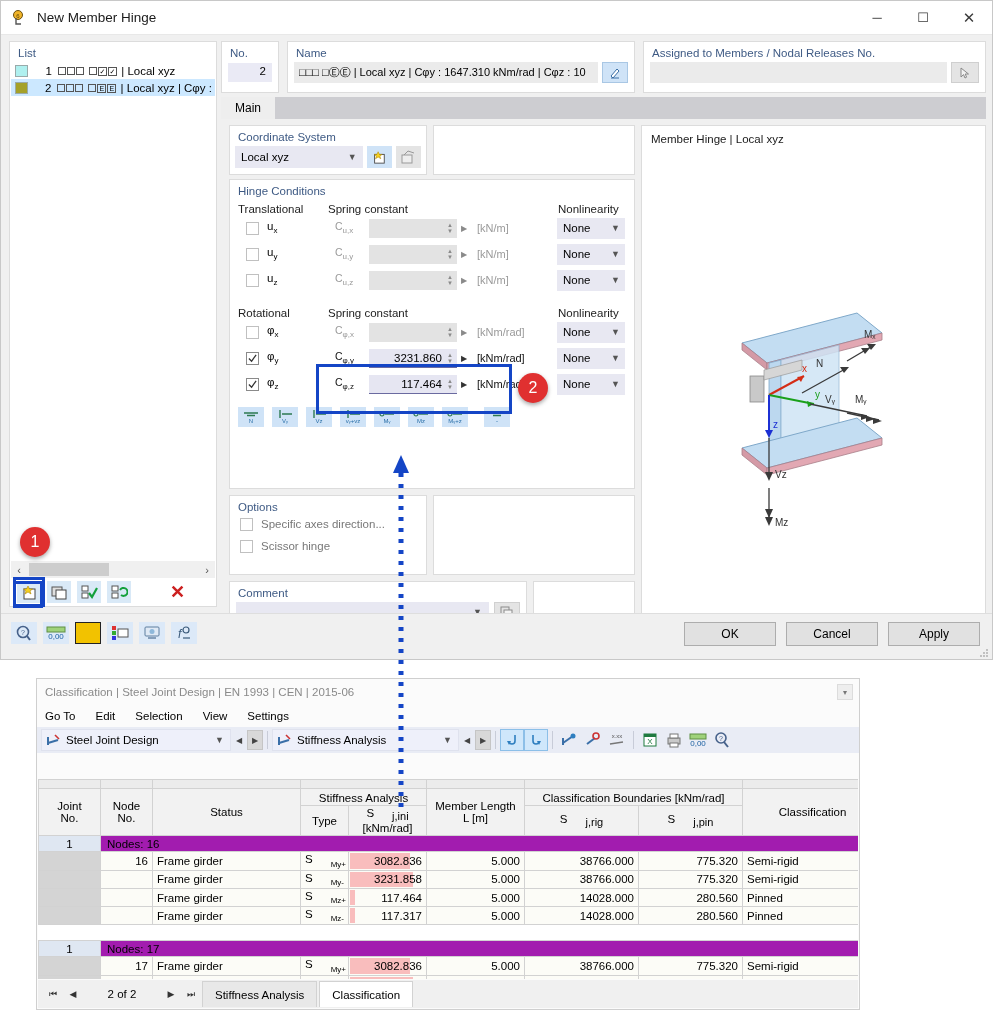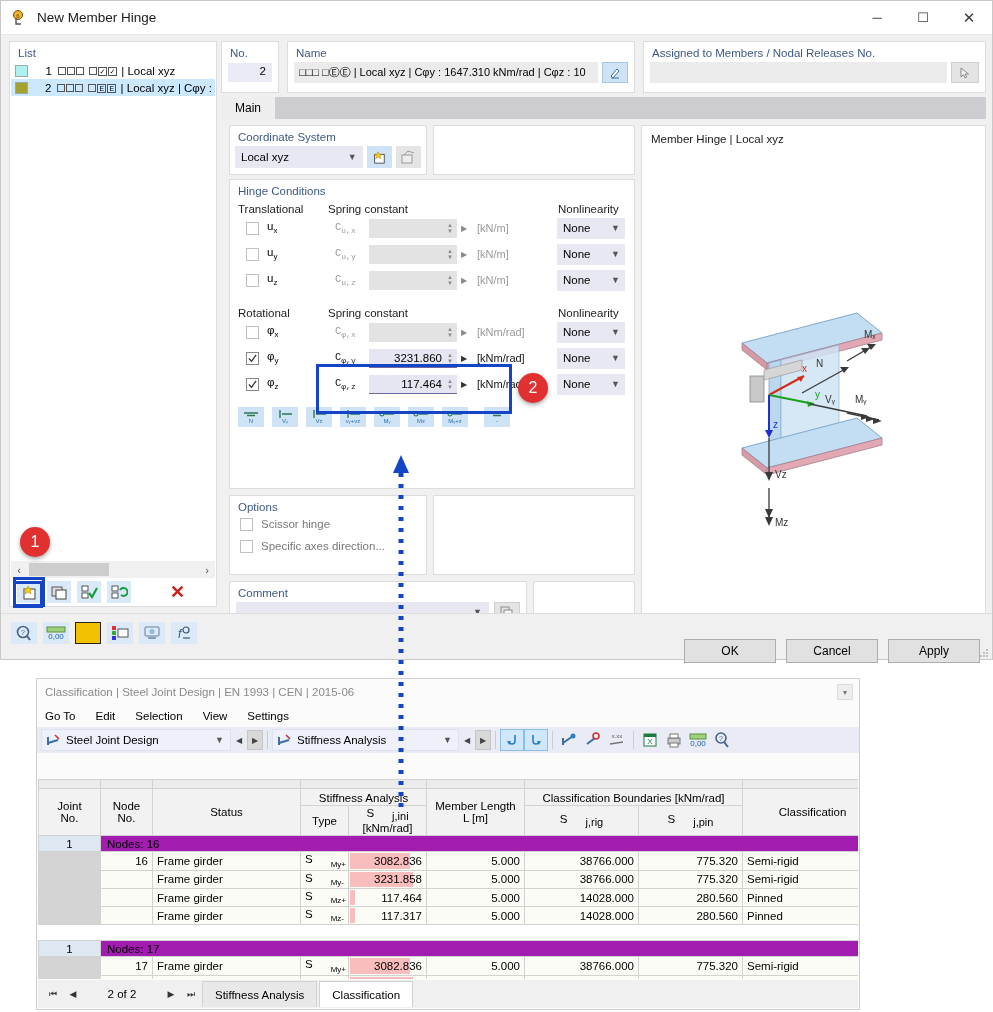--- a/index.html
+++ b/index.html
@@ -115,21 +115,21 @@
   .hdr-trans { width: 92px; padding-left: 8px; }
   .hdr-spring { width: 230px; margin-left: 6px; }
   .hdr-nonlin { width: 76px; }
   .cond-row { display: flex; align-items: center; height: 26px; padding-left: 16px; }
   .cb { width: 13px; height: 13px; border: 1px solid #8a8a8a; background: #fff; margin-right: 8px;
         display:flex; align-items:center; justify-content:center; flex: none; }
   .cb.disabled { border-color: #c0c0c0; }
   .cb .tick { width: 9px; height: 9px; }
   .dof { width: 68px; font-size: 11.5px; }
   .dof sub { font-size: 8px; }
-  .clabel { width: 34px; font-size: 10.5px; color: #9a9a9a; font-family: Liberation Mono, monospace; }
+  .clabel { width: 34px; font-size: 10.5px; color: #9a9a9a; }
   .clabel.active { color: #111; }
   .clabel sub { font-size: 8px; }
   .spin { width: 88px; height: 19px; background: #e3e3e3; display: flex; align-items: center;
           position: relative; }
   .spin.active { background: #e6e6f2; border-bottom: 1.5px solid #6a6aa0; }
   .spin .val { flex: 1; text-align: right; padding-right: 3px; font-size: 11.5px; }
   .spin .arrows { width: 10px; display: flex; flex-direction: column; align-items: center;
                   justify-content: center; color: #8a8a8a; font-size: 6px; line-height: 6px; margin-right: 2px;}
   .spin-next { width: 14px; text-align: center; color: #8a8a8a; font-size: 8px; }
   .spin-next.active { color: #333; }
@@ -160,21 +160,21 @@
   
   #graphic-group { left: 640px; top: 90px; width: 345px; height: 514px; }
   .graphic-title { font-size: 11.5px; color: #1a1a1a; padding: 7px 0 0 9px; }
 
   
   .dlg-bottom { position: absolute; left: 0; bottom: 0; right: 0; height: 46px; background: #f0f0f0;
                 border-top: 1px solid #dedede; }
   .bottom-icons { position: absolute; left: 10px; top: 8px; display: flex; gap: 6px; }
   .bi { width: 26px; height: 22px; background: #dce9f8; display:flex; align-items:center; justify-content:center; }
   .bi.yellowsq { background: #f2c200; border: 1px solid #222; }
-  .dlg-buttons { position: absolute; right: 12px; top: 25px; display: flex; gap: 10px; }
+  .dlg-buttons { position: absolute; right: 12px; top: 8px; display: flex; gap: 10px; }
   .dbtn { width: 92px; height: 24px; background: #e1e1e1; border: 1px solid #adadad;
           display: flex; align-items: center; justify-content: center; font-size: 12px; }
   .resize-grip { position: absolute; right: 3px; bottom: 2px; width: 10px; height: 10px; }
 
   
   .tablewin { position: absolute; left: 36px; top: 678px; width: 824px; height: 332px;
               background: #fbfbfb; border: 1px solid #cfcfcf; }
   .tw-title { height: 26px; background: #fbfbfb; display: flex; align-items: center;
               padding-left: 8px; font-size: 11.5px; color: #8a8a8a; }
   .tw-title-btn { margin-left: auto; margin-right: 6px; width: 16px; height: 16px; background: #eeeeee;
@@ -537,25 +537,25 @@
               </svg>
             <span class="lbl">-</span>
           </span>
         </div>
       </div>
 
       <div class="group" id="options-group">
         <div class="group-title">Options</div>
         <div class="opt-row">
           <span class="cb disabled"></span>
-          <span>Scissor hinge</span>
+          <span>Specific axes direction...</span>
         </div>
         <div class="opt-row">
           <span class="cb disabled"></span>
-          <span>Specific axes direction...</span>
+          <span>Scissor hinge</span>
         </div>
       </div>
       <div class="group" id="options-filler"></div>
 
       <div class="group" id="comment-group">
         <div class="group-title">Comment</div>
         <div class="comment-row">
           <span class="comment-in">
             <span></span>
             <span class="chev">▼</span>

